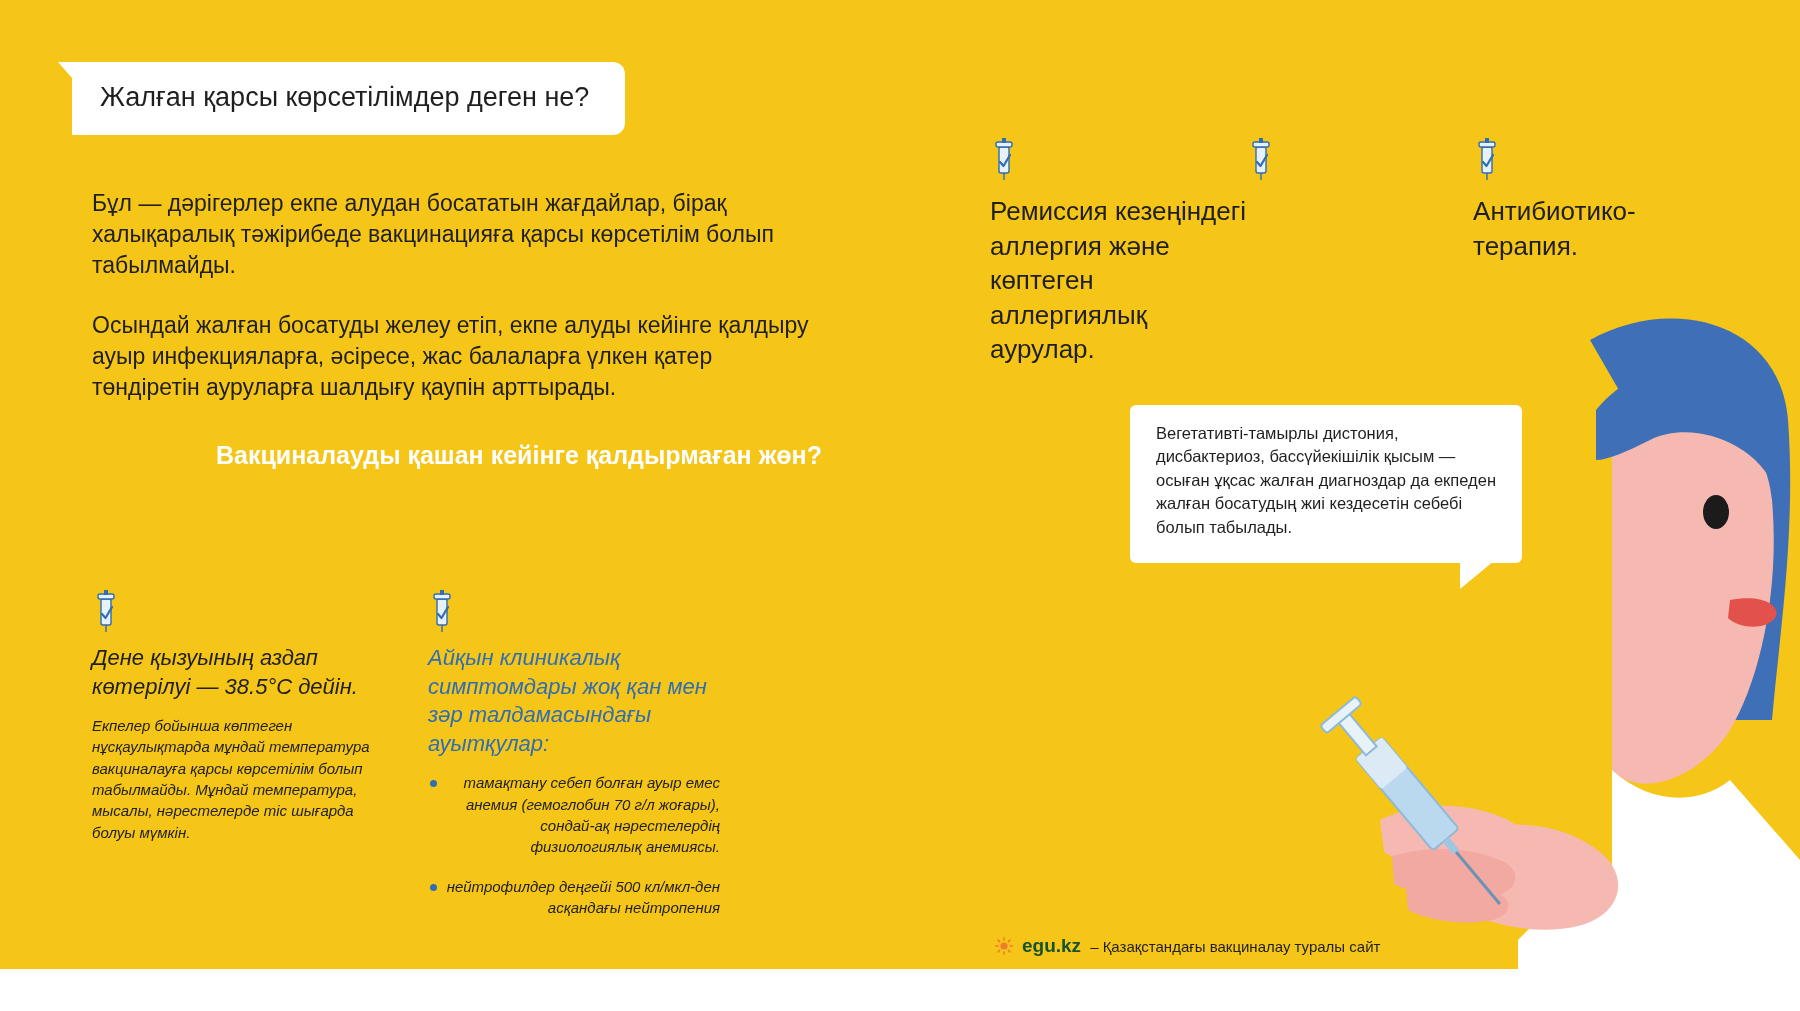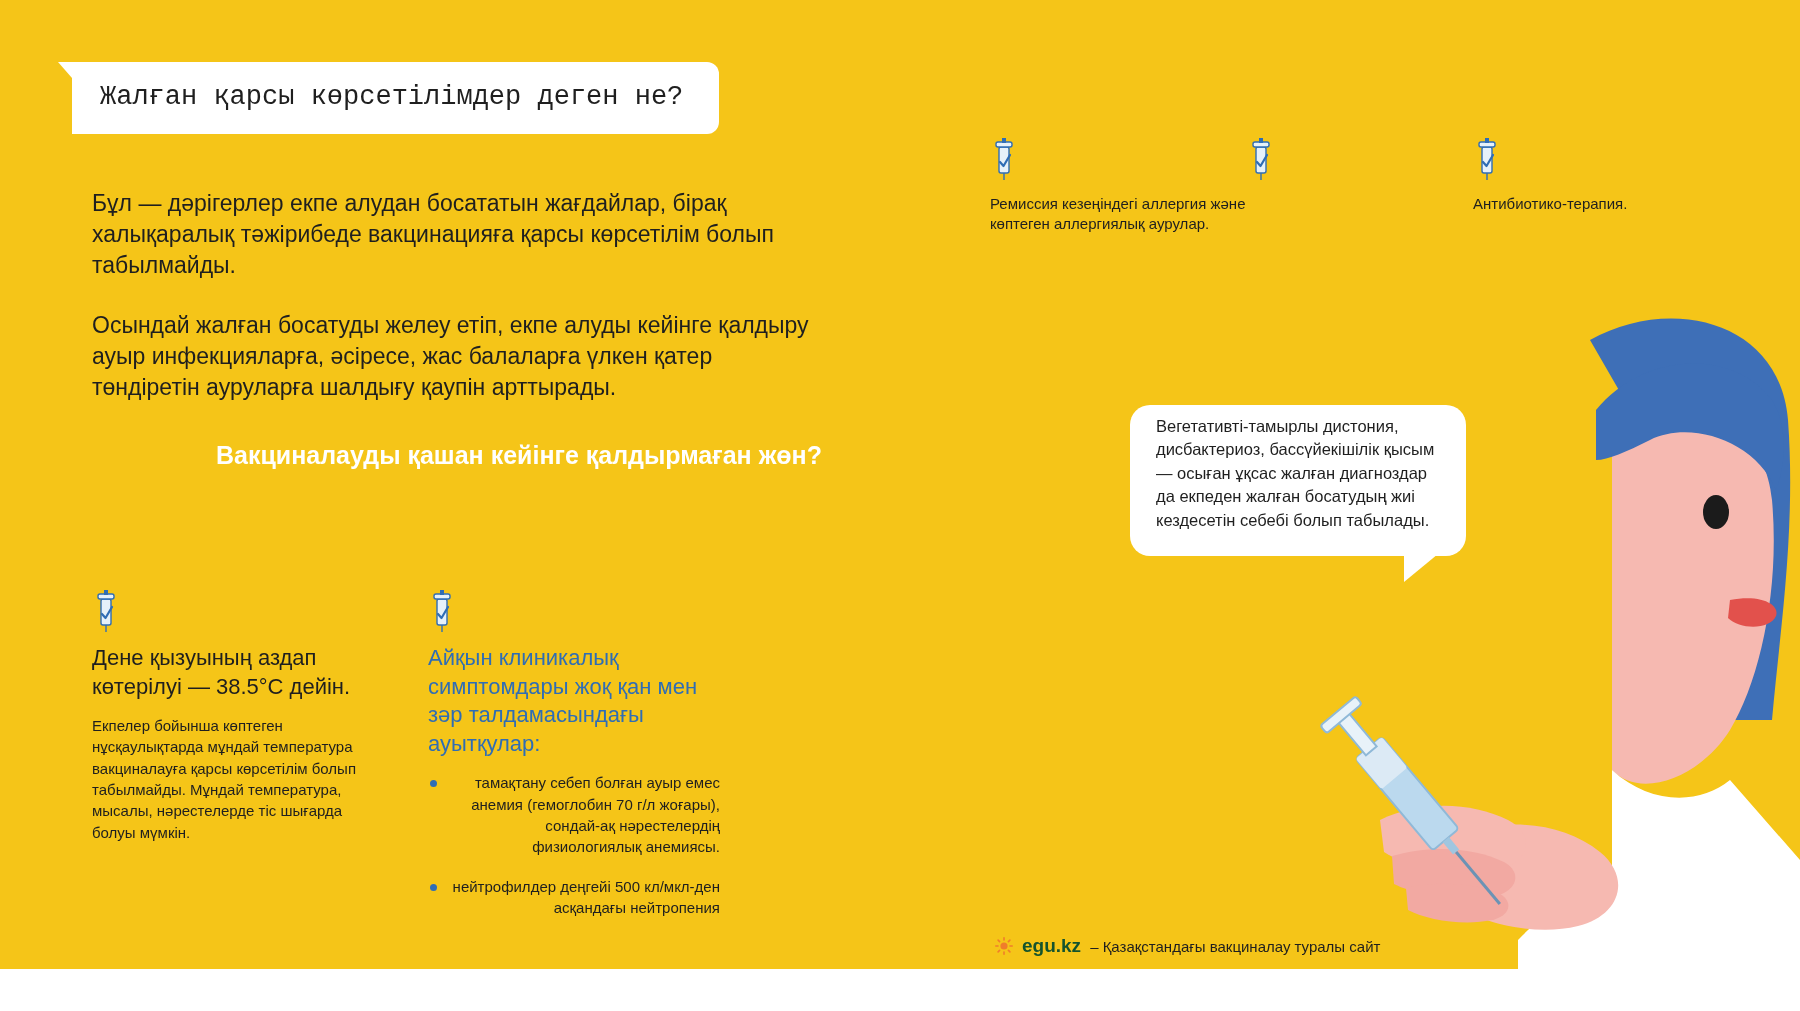--- a/index.html
+++ b/index.html
@@ -35,21 +35,20 @@
     left: 0; top: 0;
     width: 0; height: 0;
     border-left: 14px solid transparent;
     border-top: 16px solid #ffffff;
     transform: translate(-14px, 0);
   }
   .title-text {
     font-size: 27px;
     color: #1f1f1f;
     white-space: nowrap;
-    font-family: Liberation Mono, monospace;
   }
   
   .left-col {
     position: absolute;
     left: 92px; top: 188px;
     width: 730px;
   }
   .para {
     font-size: 23px;
     line-height: 1.34;
@@ -68,20 +67,21 @@
     width: 30px; height: 42px;
     display: block;
   }
   
   .cards-row {
     position: absolute;
     left: 92px; top: 590px;
     width: 740px;
     display: flex;
     gap: 44px;
+    font-style: italic;
   }
   .card { width: 292px; }
   .card-icon { margin-bottom: 12px; }
   .card-h {
     font-size: 22px;
     line-height: 1.3;
     color: #1f1f1f;
     margin-bottom: 14px;
   }
   .card-p {
@@ -112,33 +112,33 @@
     position: absolute;
     left: 990px; top: 138px;
     width: 740px;
     display: flex;
     gap: 0;
   }
   .ritem { width: 275px; }
   .ritem:nth-child(2) { width: 242px; }
   .ritem-icon { margin-bottom: 14px; }
   .ritem-t {
-    font-size: 15px;
+    font-size: 26px;
     line-height: 1.33;
     color: #1f1f1f;
   }
   .ritem-t.blue { color: #2F6DB5; }
   
   .note-bubble {
     position: absolute;
     left: 1130px; top: 405px;
-    width: 336px;
+    width: 392px;
     background: #ffffff;
-    border-radius: 20px;
-    padding: 10px 26px 24px 26px;
+    border-radius: 6px;
+    padding: 17px 26px 24px 26px;
   }
   .note-bubble .tail2 {
     position: absolute;
     right: 28px; bottom: -26px;
     width: 0; height: 0;
     border-left: 34px solid #ffffff;
     border-bottom: 28px solid transparent;
   }
   .note-text {
     font-size: 16.5px;

